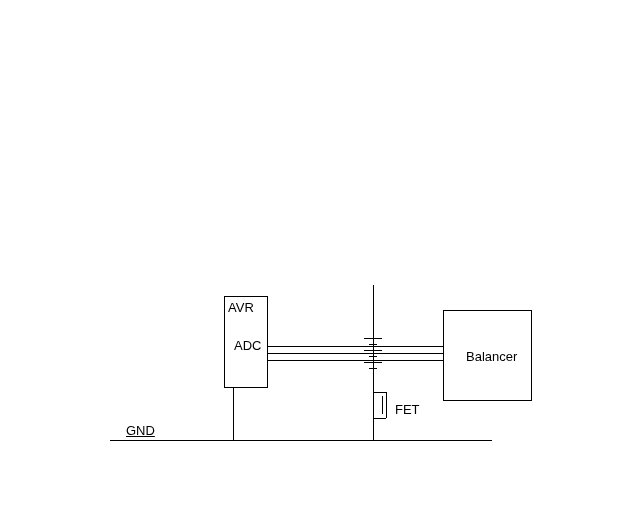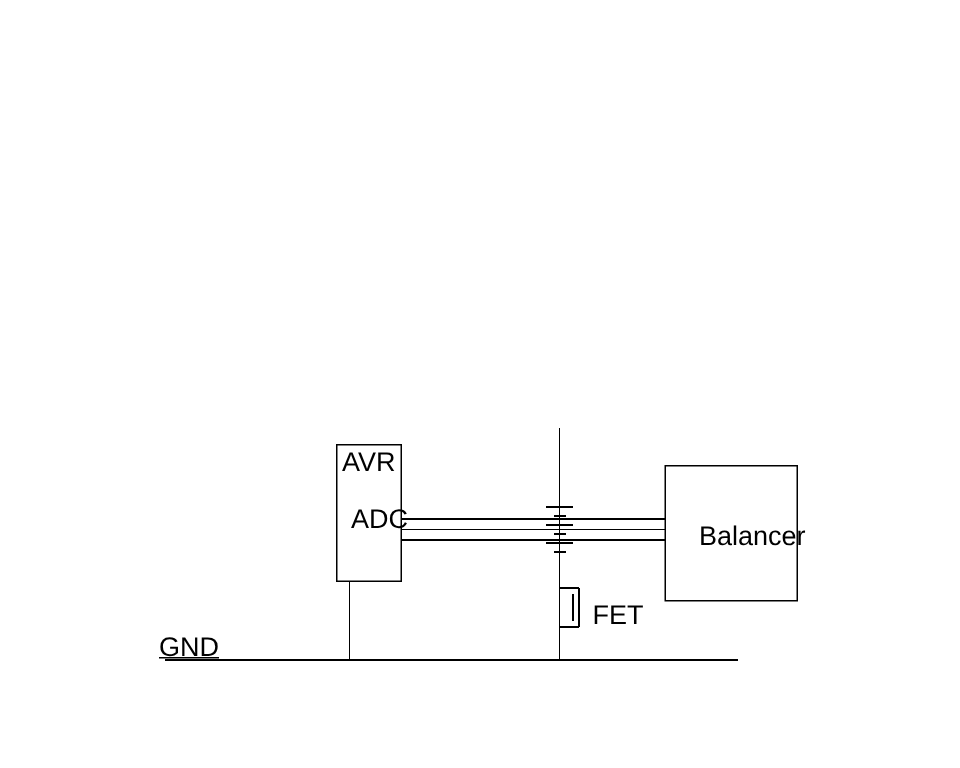--- a/index.html
+++ b/index.html
@@ -3,21 +3,21 @@
 <meta charset="utf-8">
 <style>
   :root { --line: #000000; --bg: #ffffff; }
   * { margin: 0; padding: 0; box-sizing: border-box; }
   html, body { width: 640px; height: 512px; background: var(--bg); overflow: hidden; }
   .canvas {
     position: relative;
     width: 640px; height: 436px;
     background: var(--bg);
     font-family: "Liberation Sans", sans-serif;
-    font-size: 18px;
+    font-size: 13px;
     color: var(--line);
   }
   svg.layer { position: absolute; left: 0; top: 0; }
   .ln { stroke: var(--line); stroke-width: 1; fill: none; shape-rendering: crispEdges; }
   .box {
     position: absolute;
     border: 1px solid var(--line);
     background: transparent;
   }
   .lbl { position: absolute; white-space: nowrap; line-height: 14px; }
@@ -60,15 +60,15 @@
 
   <div class="box" style="left:224px; top:296px; width:44px; height:92px;"></div>
   <div class="lbl" style="left:228px; top:301px;">AVR</div>
   <div class="lbl" style="left:234px; top:339px;">ADC</div>
 
   <div class="box" style="left:443px; top:310px; width:89px; height:91px;"></div>
   <div class="lbl" style="left:466px; top:350px;">Balancer</div>
 
   <div class="lbl" style="left:395px; top:403px;">FET</div>
 
-  <div class="lbl" style="left:106px; top:424px;text-decoration:underline;">GND</div>
+  <div class="lbl" style="left:126px; top:424px;text-decoration:underline;">GND</div>
 
 </div>
 
 </body></html>

